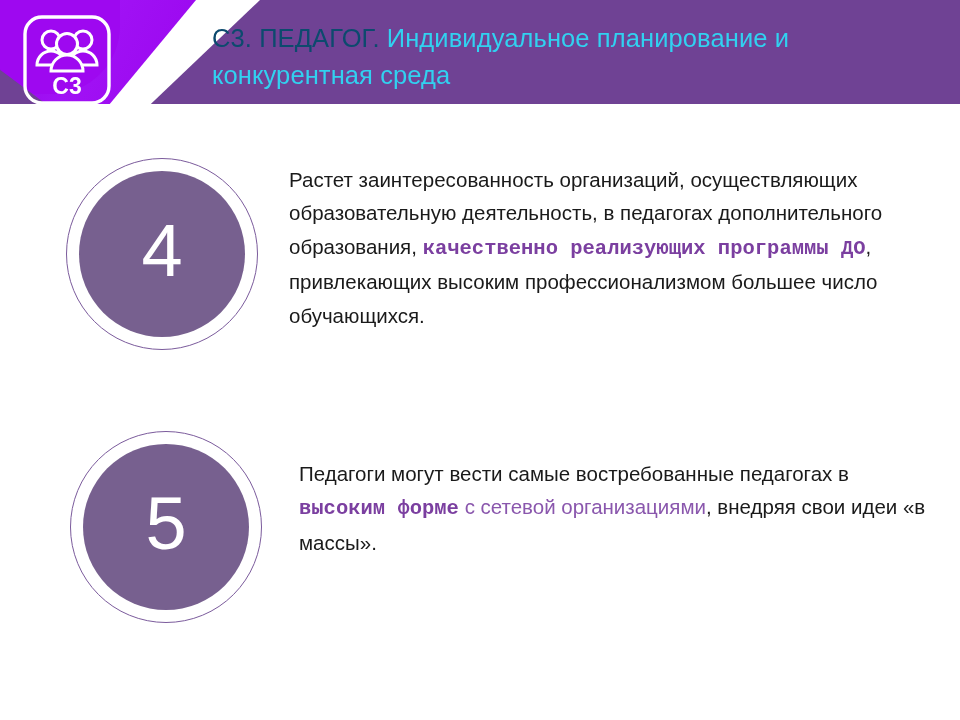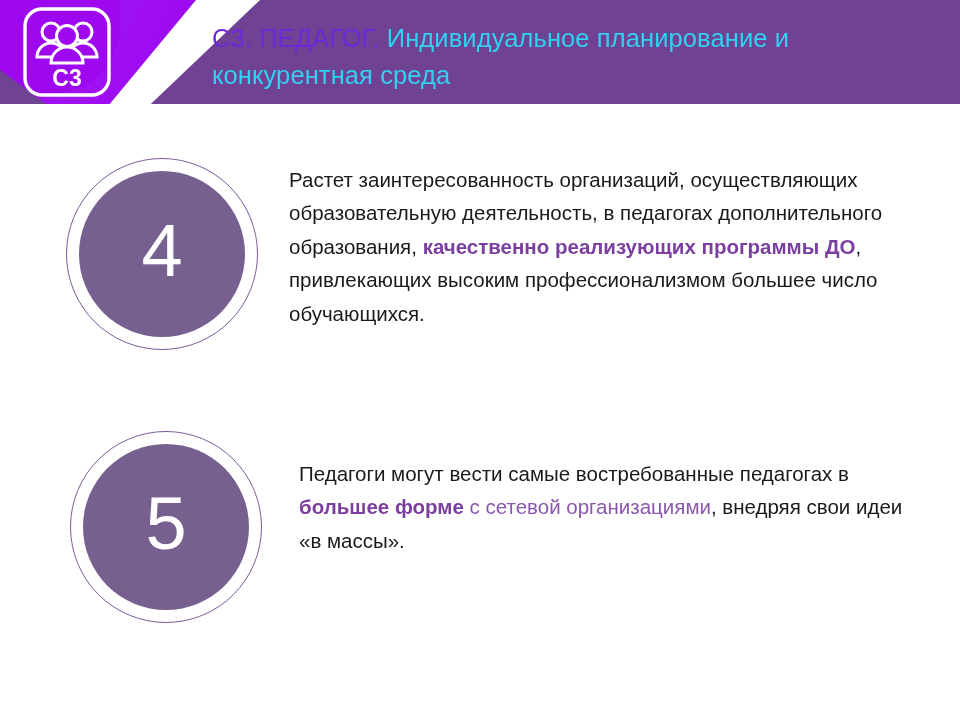--- a/index.html
+++ b/index.html
@@ -68,38 +68,38 @@
     top: 60px;
     width: 46px;
     height: 44px;
     background: #6f4294;
     clip-path: polygon(0 100%, 100% 100%, 0 22%);
   }
 
   .logo {
     position: absolute;
     left: 22px;
-    top: 6px;
+    top: 14px;
     width: 90px;
     height: 92px;
   }
   .logo svg { display: block; }
 
   .header-title {
     position: absolute;
     left: 212px;
     top: 20px;
     width: 730px;
     font-size: 25.5px;
     line-height: 37px;
     color: #31d1f0;
     letter-spacing: 0.1px;
   }
   .header-title .t-white {
-    color: #6d28d9;
+    color: #0c4a6e;
   }
 
   
   .content {
     position: absolute;
     left: 0;
     top: 104px;
     width: 960px;
     height: 616px;
   }
@@ -147,20 +147,21 @@
     color: #1a1a1a;
     font-size: 20.5px;
     line-height: 33.4px;
   }
   #para-1 { left: 289px; top: 59px; width: 620px; }
   #para-2 { left: 299px; top: 353px; width: 628px; }
 
   .hl-bold {
     color: #7b3fa0;
     font-weight: bold;
+    font-family: Liberation Mono, monospace;
   }
   .hl {
     color: #8a57ad;
   }
 </style>
 </head>
 <body>
 
 <div class="header">
   <div class="header-band"></div>
@@ -202,15 +203,15 @@
 
   <div class="para" id="para-1"><span>Растет заинтересованность организаций, осуществляющих образовательную деятельность, в педагогах дополнительного образования, </span><span class="hl-bold">качественно реализующих программы ДО</span><span>, привлекающих высоким профессионализмом большее число обучающихся.</span></div>
 
   <div class="circle-wrap" id="circle-5">
     <div class="circle-ring"></div>
     <div class="circle-fill">
       <span class="circle-num">5</span>
     </div>
   </div>
 
-  <div class="para" id="para-2"><span>Педагоги могут вести самые востребованные педагогах в </span><span class="hl-bold">большее форме</span><span class="hl"> с сетевой организациями</span><span>, внедряя свои идеи «в массы».</span></div>
+  <div class="para" id="para-2"><span>Педагоги могут вести самые востребованные педагогах в </span><span class="hl-bold">высоким форме</span><span class="hl"> с сетевой организациями</span><span>, внедряя свои идеи «в массы».</span></div>
 
 </div>
 
 </body></html>

